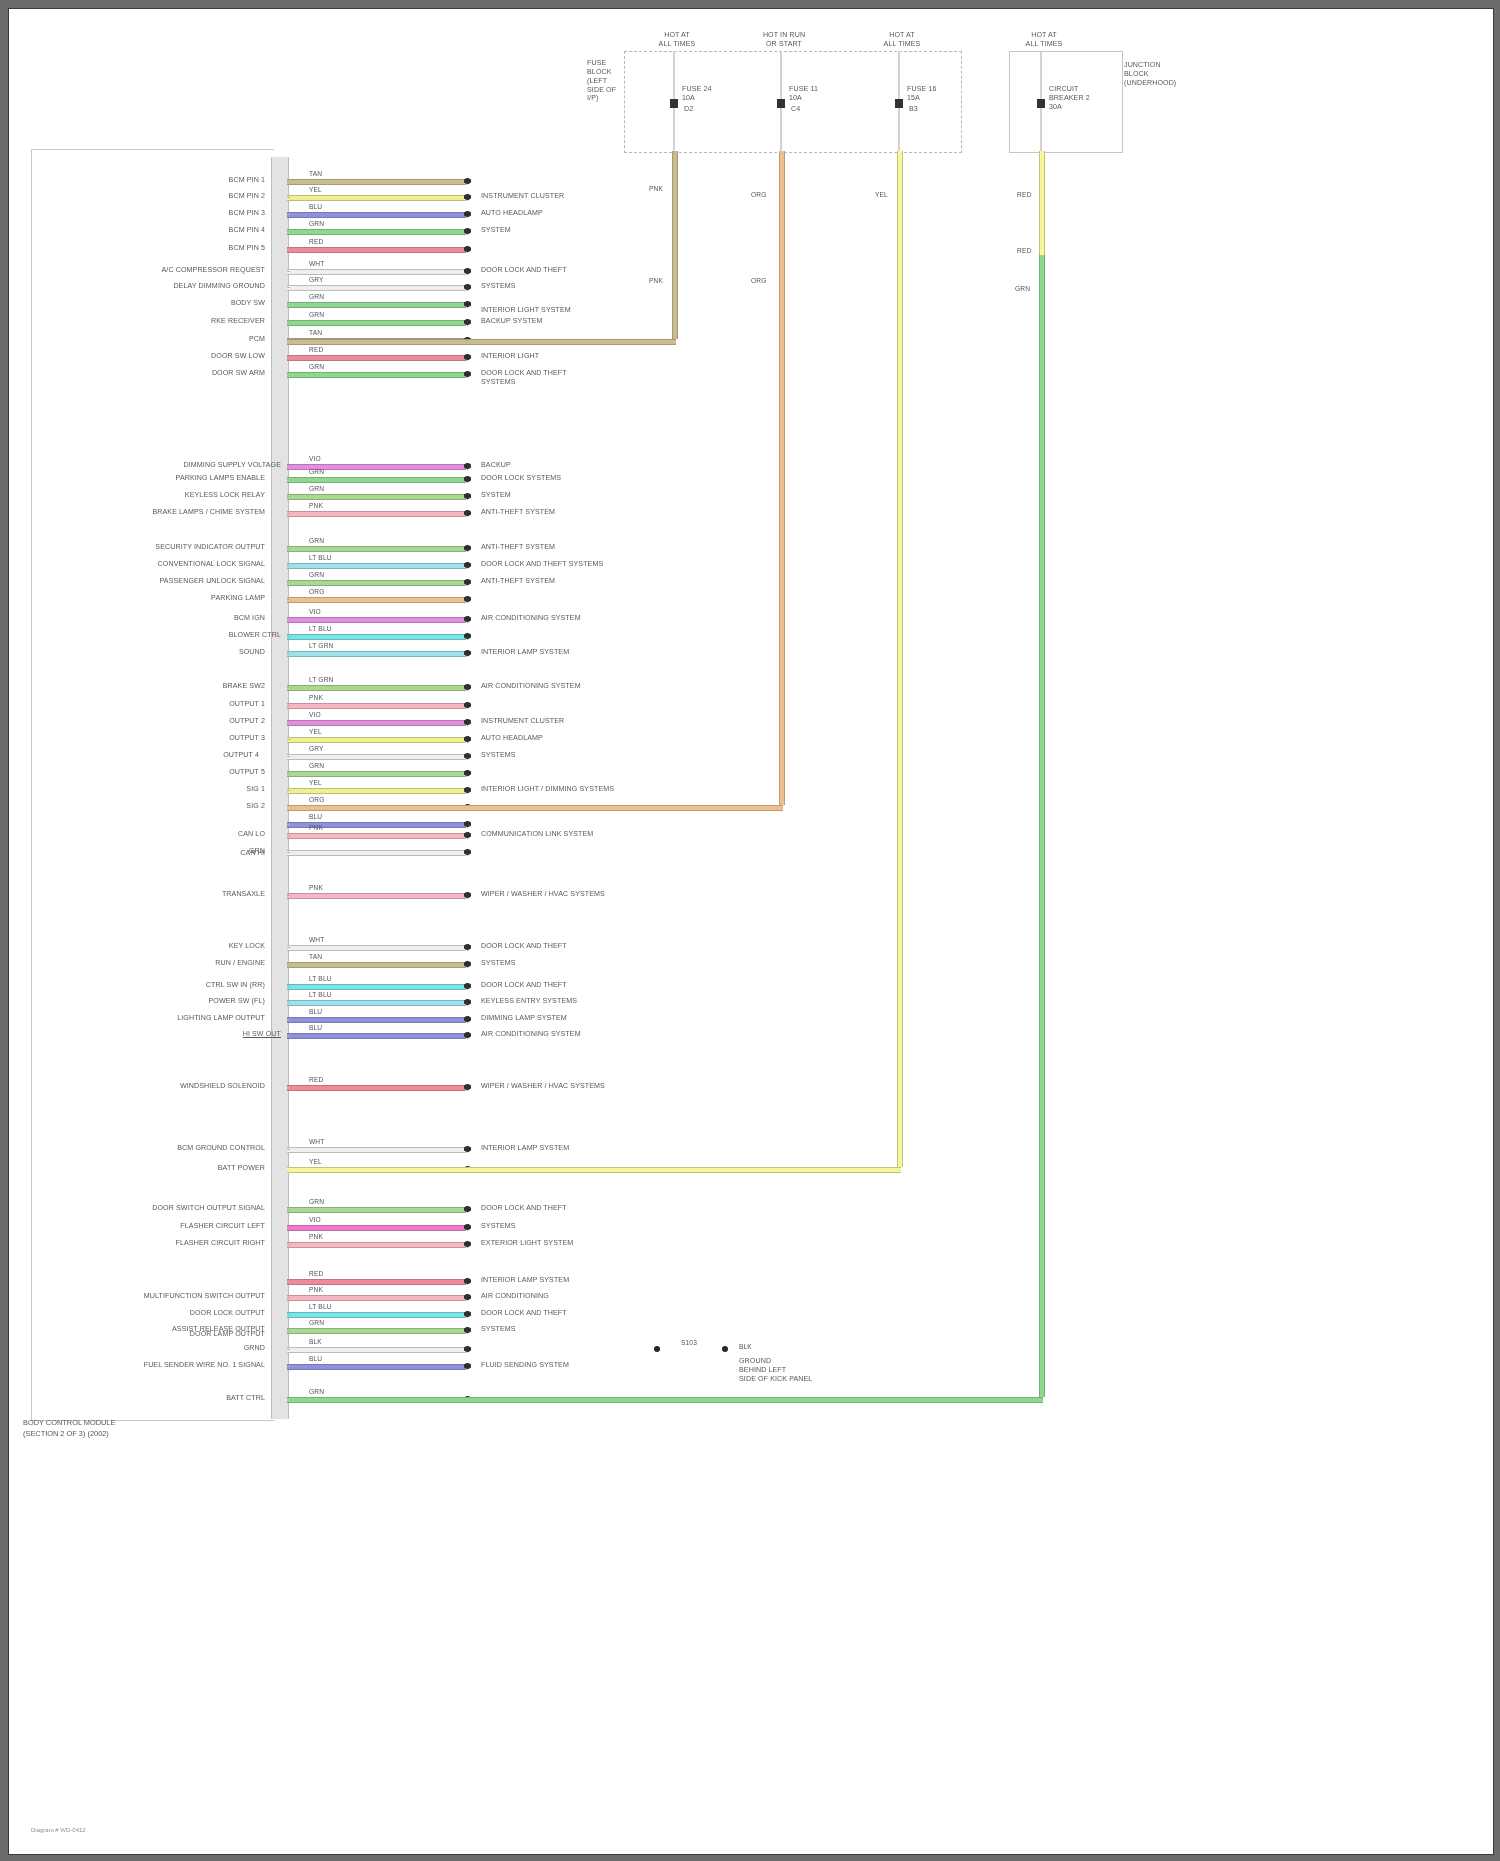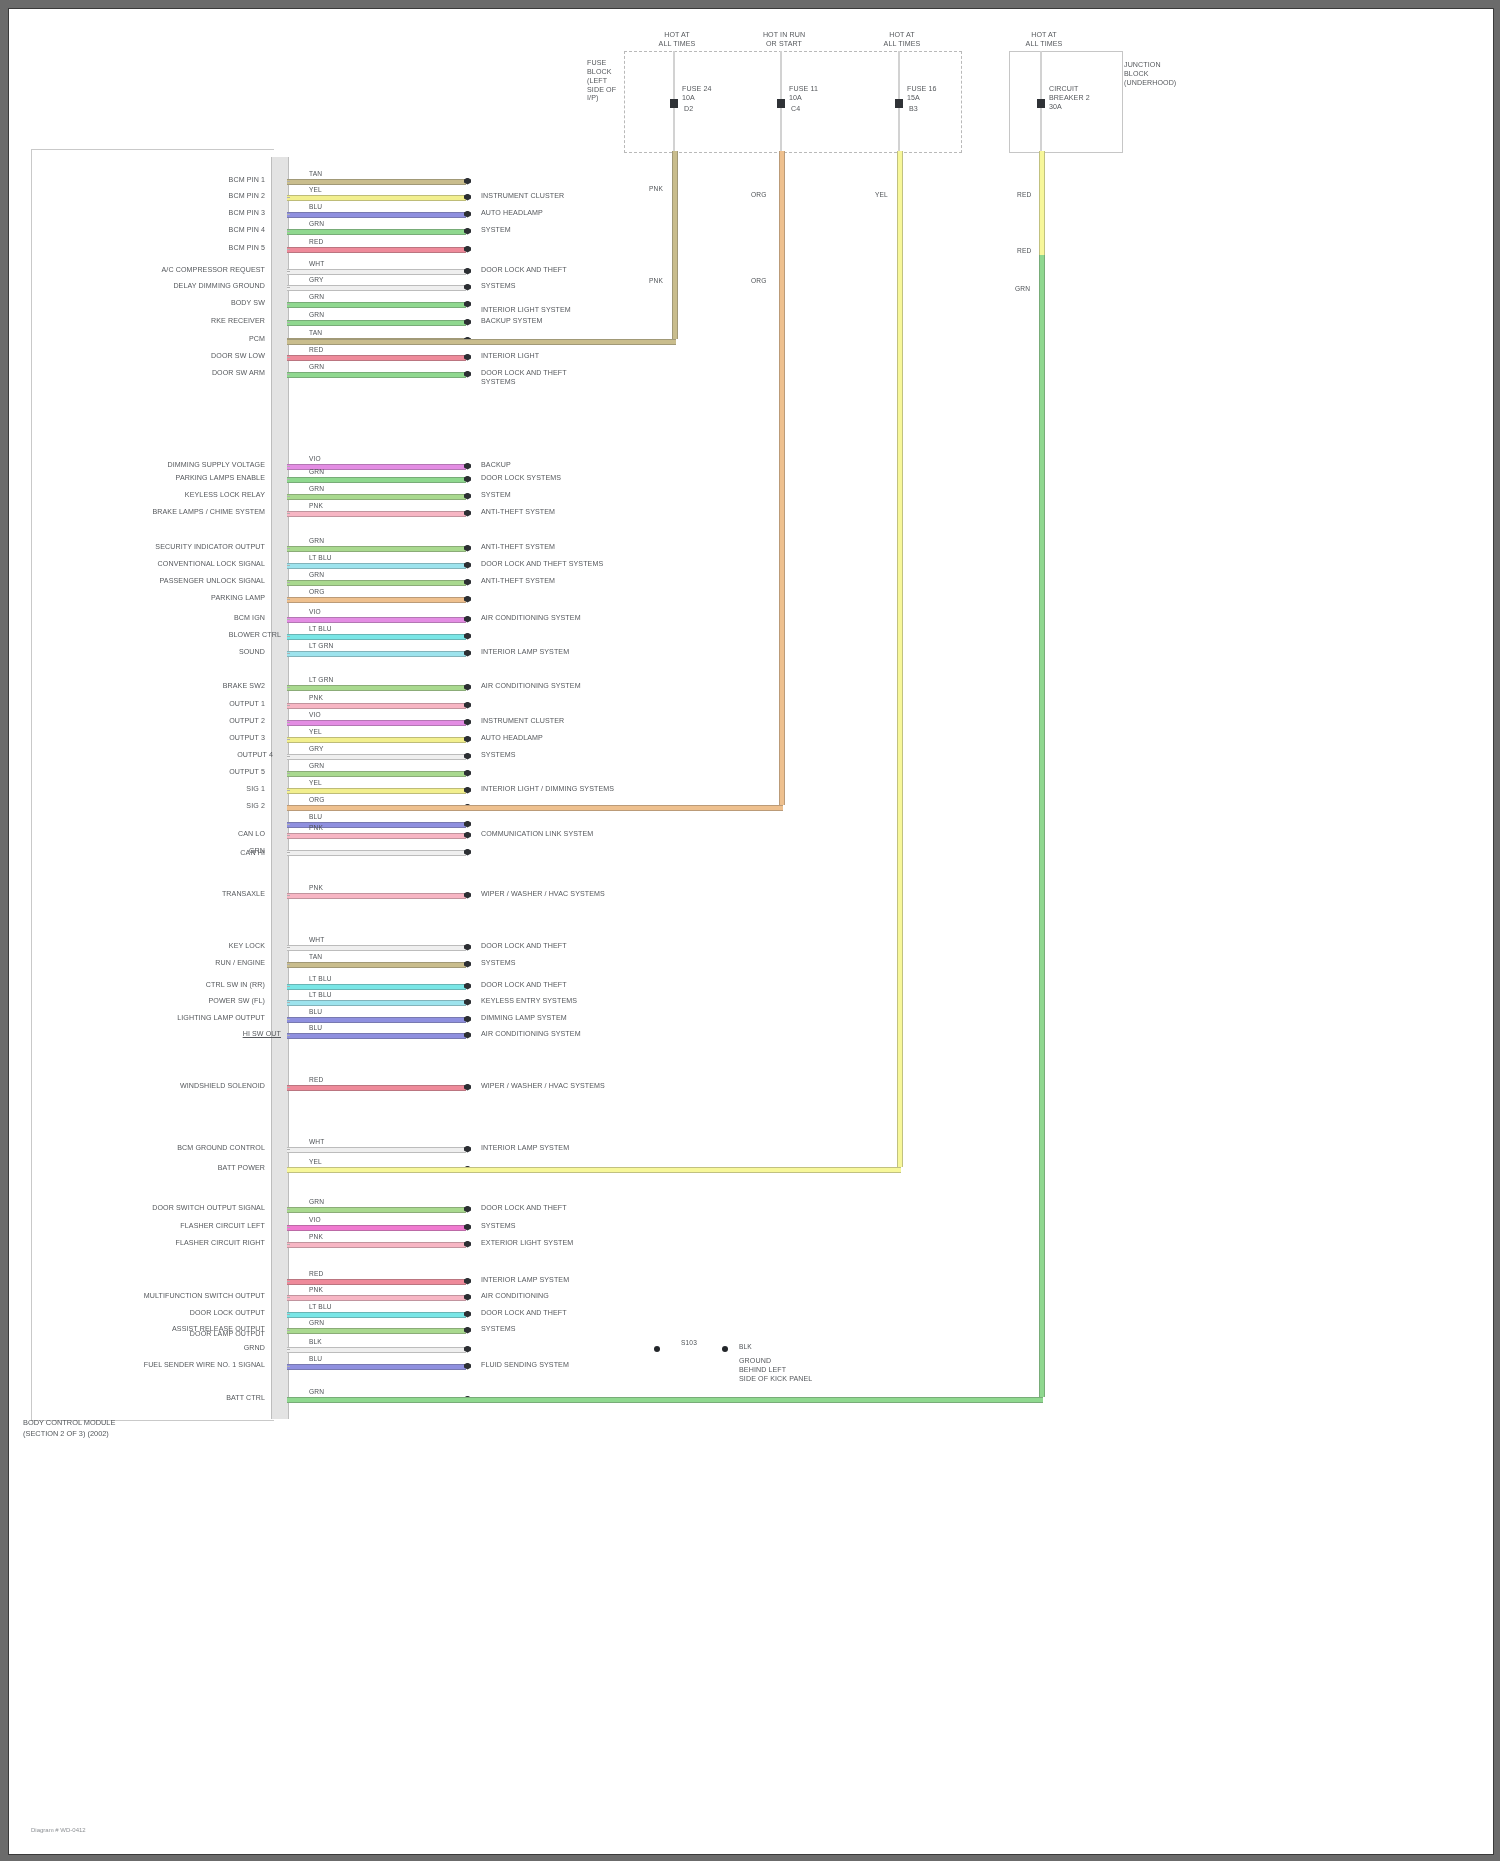--- a/index.html
+++ b/index.html
@@ -116,21 +116,21 @@
         <div class="term" style="left:455px;top:361.5px;"></div>
         <div style="position:absolute;left:278px;top:364.5px;width:3px;height:1px;background:#b0b0b0;"></div>
         <div class="lbl r" style="left:256px;top:360px;">DOOR SW ARM</div>
         <div class="wc" style="left:300px;top:354px;">GRN</div>
         <div class="lbl" style="left:472px;top:360px;white-space:pre-line;">DOOR LOCK AND THEFT
 SYSTEMS</div>
         <div class="pin" style="left:265px;top:361px;color:#c4c4c4;"></div>
         <div class="wire" style="left:278px;top:455px;width:179px;background:#e38de3;"></div>
         <div class="term" style="left:455px;top:453.5px;"></div>
         <div style="position:absolute;left:278px;top:456.5px;width:3px;height:1px;background:#b0b0b0;"></div>
-        <div class="lbl r" style="left:256px;top:452px;">DIMMING SUPPLY VOLTAGE</div>
+        <div class="lbl r" style="left:272px;top:452px;">DIMMING SUPPLY VOLTAGE</div>
         <div class="wc" style="left:300px;top:446px;">VIO</div>
         <div class="lbl" style="left:472px;top:452px;white-space:pre-line;">BACKUP</div>
         <div class="pin" style="left:265px;top:453px;color:#c4c4c4;"></div>
         <div class="wire" style="left:278px;top:468px;width:179px;background:#8fd88f;"></div>
         <div class="term" style="left:455px;top:466.5px;"></div>
         <div style="position:absolute;left:278px;top:469.5px;width:3px;height:1px;background:#b0b0b0;"></div>
         <div class="lbl r" style="left:256px;top:465px;">PARKING LAMPS ENABLE</div>
         <div class="wc" style="left:300px;top:459px;">GRN</div>
         <div class="lbl" style="left:472px;top:465px;white-space:pre-line;">DOOR LOCK SYSTEMS</div>
         <div class="pin" style="left:265px;top:466px;color:#c4c4c4;"></div>
@@ -218,21 +218,21 @@
         <div class="wire" style="left:278px;top:728px;width:179px;background:#f2ef8e;"></div>
         <div class="term" style="left:455px;top:726.5px;"></div>
         <div style="position:absolute;left:278px;top:729.5px;width:3px;height:1px;background:#b0b0b0;"></div>
         <div class="lbl r" style="left:256px;top:725px;">OUTPUT 3</div>
         <div class="wc" style="left:300px;top:719px;">YEL</div>
         <div class="lbl" style="left:472px;top:725px;white-space:pre-line;">AUTO HEADLAMP</div>
         <div class="pin" style="left:265px;top:726px;color:#c4c4c4;"></div>
         <div class="wire" style="left:278px;top:745px;width:179px;background:#efefef;"></div>
         <div class="term" style="left:455px;top:743.5px;"></div>
         <div style="position:absolute;left:278px;top:746.5px;width:3px;height:1px;background:#b0b0b0;"></div>
-        <div class="lbl r" style="left:264px;top:742px;">OUTPUT 4</div>
+        <div class="lbl r" style="left:250px;top:742px;">OUTPUT 4</div>
         <div class="wc" style="left:300px;top:736px;">GRY</div>
         <div class="lbl" style="left:472px;top:742px;white-space:pre-line;">SYSTEMS</div>
         <div class="pin" style="left:265px;top:743px;color:#c4c4c4;"></div>
         <div class="wire" style="left:278px;top:762px;width:179px;background:#a9d98f;"></div>
         <div class="term" style="left:455px;top:760.5px;"></div>
         <div style="position:absolute;left:278px;top:763.5px;width:3px;height:1px;background:#b0b0b0;"></div>
         <div class="lbl r" style="left:256px;top:759px;">OUTPUT 5</div>
         <div class="wc" style="left:300px;top:753px;">GRN</div>
         <div class="pin" style="left:265px;top:760px;color:#c4c4c4;"></div>
         <div class="wire" style="left:278px;top:779px;width:179px;background:#f2ef8e;"></div>

